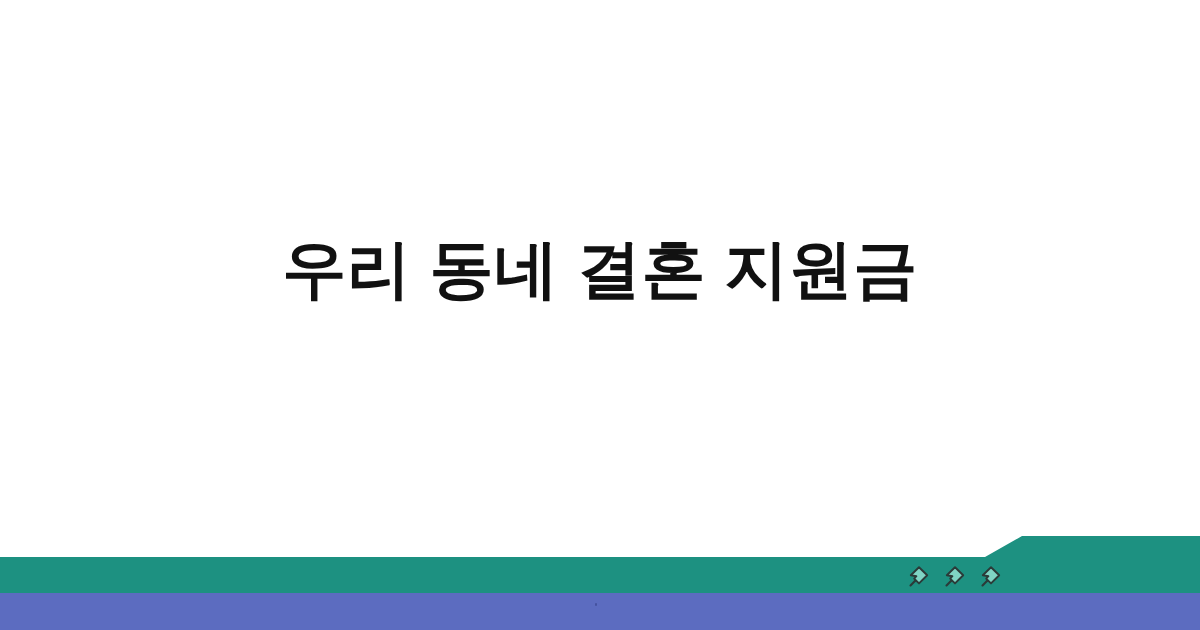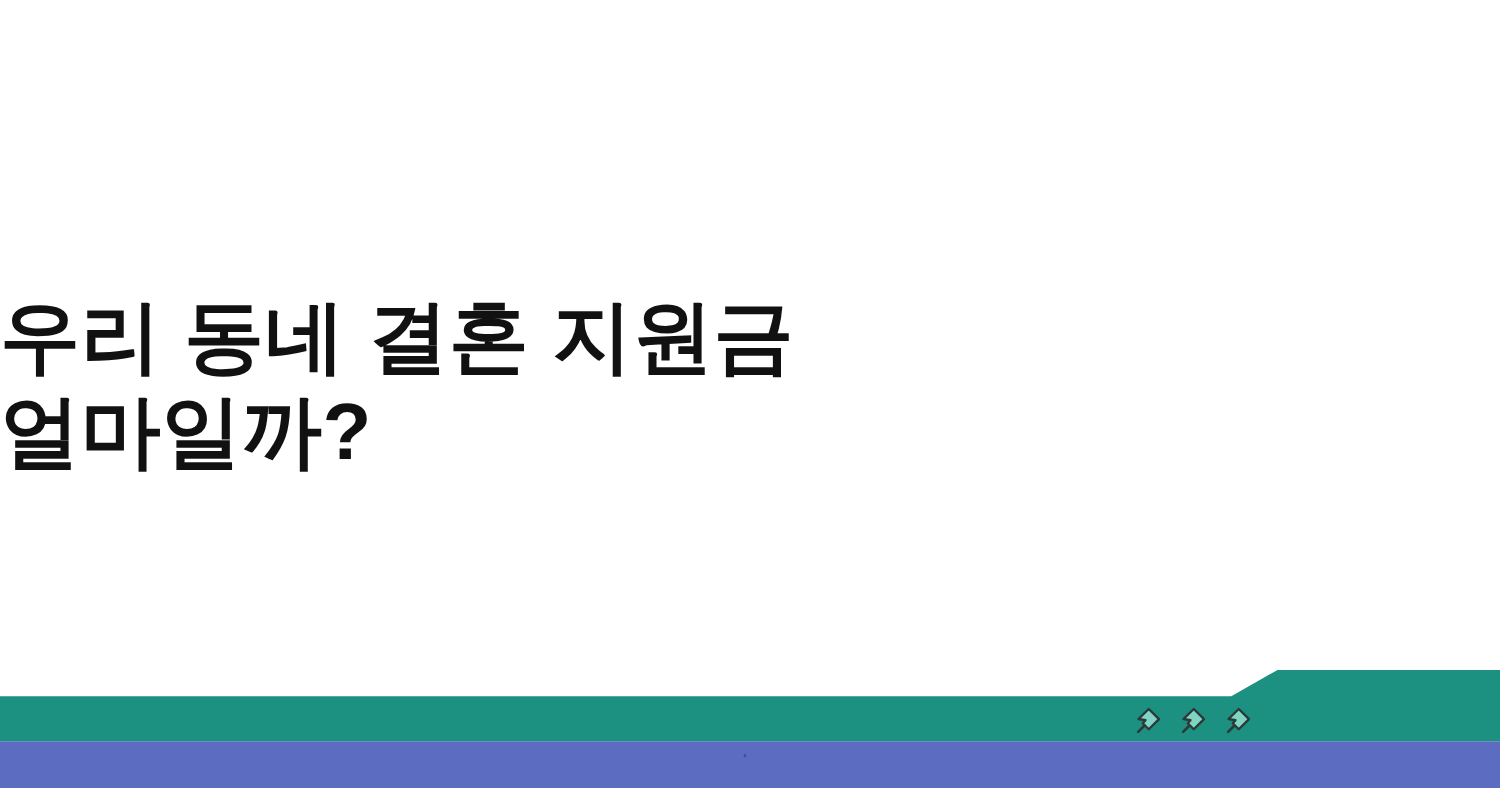--- a/index.html
+++ b/index.html
@@ -16,21 +16,21 @@
     overflow: hidden;
     font-family: "Liberation Sans", "DejaVu Sans", sans-serif;
   }
 
   
   .title-block {
     position: absolute;
     left: 0;
     top: 232px;
     width: 1200px;
-    text-align: left;
+    text-align: center;
     line-height: 1.18;
   }
   .title-line {
     display: block;
     font-family: "Liberation Sans", "DejaVu Sans", sans-serif;
     font-weight: 700;
     font-size: 64px;
     letter-spacing: 0.5px;
     color: #111111;
     white-space: pre;
@@ -78,21 +78,20 @@
     border-radius: 1px;
   }
 </style>
 </head>
 <body>
 
 <div id="canvas" style="--bg: #ffffff;">
 
   <div class="title-block">
     <span class="title-line" style="color: rgb(17, 17, 17);">우리 동네 결혼 지원금</span>
-    <span class="title-line" style="color: rgb(17, 17, 17);">얼마일까?</span>
   </div>
 
   <div class="band-wrap">
     <svg class="band-svg" viewBox="0 0 1200 110" preserveAspectRatio="none">
 
       <path d="M 0,37 L 985,37 L 1022,16 L 1200,16 L 1200,73 L 0,73 Z" fill="#1d9181"></path>
 
       <rect x="0" y="73" width="1200" height="37" fill="#5c6cc0"></rect>
     </svg>
   </div>

